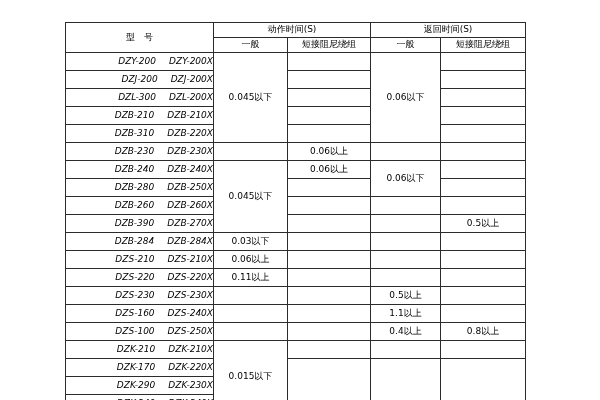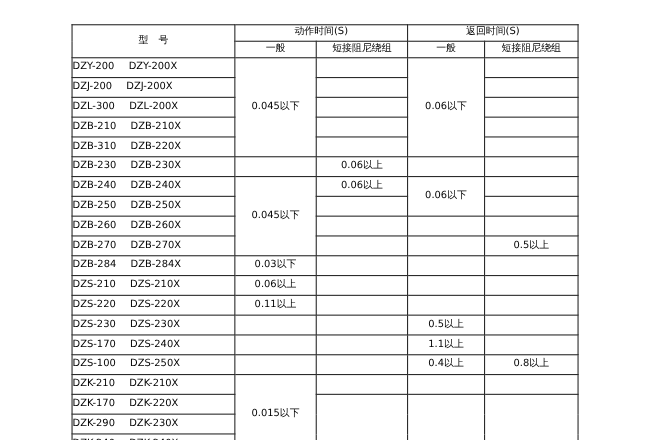--- a/index.html
+++ b/index.html
@@ -13,21 +13,21 @@
   }
   .spec th,.spec td{
     border:1px solid #2b2b2b;
     font-size:9px;font-weight:normal;color:#000;
     text-align:center;vertical-align:middle;
     padding:0;line-height:1.1;
     overflow:hidden;white-space:nowrap;
   }
   .spec thead tr{height:15px;}
   .spec tbody tr{height:18px;}
-  td.model .pair{display:flex;justify-content:flex-start;gap:13px;}
+  td.model .pair{display:flex;justify-content:flex-end;gap:13px;font-style:italic;}
 </style>
 </head>
 <body>
 
 <table class="spec">
   <colgroup>
     <col style="width:148px">
       <col style="width:74px">
       <col style="width:83px">
       <col style="width:70px">
@@ -119,42 +119,42 @@
           </div>
         </td>
       <td rowspan="4">0.045以下</td>
       <td>0.06以上</td>
       <td rowspan="2">0.06以下</td>
       <td></td>
     </tr>
     <tr>
       <td class="model">
           <div class="pair">
-            <span>DZB-250</span>
+            <span>DZB-280</span>
             <span>DZB-250X</span>
           </div>
         </td>
       <td></td>
       <td></td>
     </tr>
     <tr>
       <td class="model">
           <div class="pair">
             <span>DZB-260</span>
             <span>DZB-260X</span>
           </div>
         </td>
       <td></td>
       <td></td>
       <td></td>
     </tr>
     <tr>
       <td class="model">
           <div class="pair">
-            <span>DZB-270</span>
+            <span>DZB-390</span>
             <span>DZB-270X</span>
           </div>
         </td>
       <td></td>
       <td></td>
       <td>0.5以上</td>
     </tr>
     <tr>
       <td class="model">
           <div class="pair">
@@ -199,21 +199,21 @@
           </div>
         </td>
       <td></td>
       <td></td>
       <td>0.5以上</td>
       <td></td>
     </tr>
     <tr>
       <td class="model">
           <div class="pair">
-            <span>DZS-170</span>
+            <span>DZS-160</span>
             <span>DZS-240X</span>
           </div>
         </td>
       <td></td>
       <td></td>
       <td>1.1以上</td>
       <td></td>
     </tr>
     <tr>
       <td class="model">

